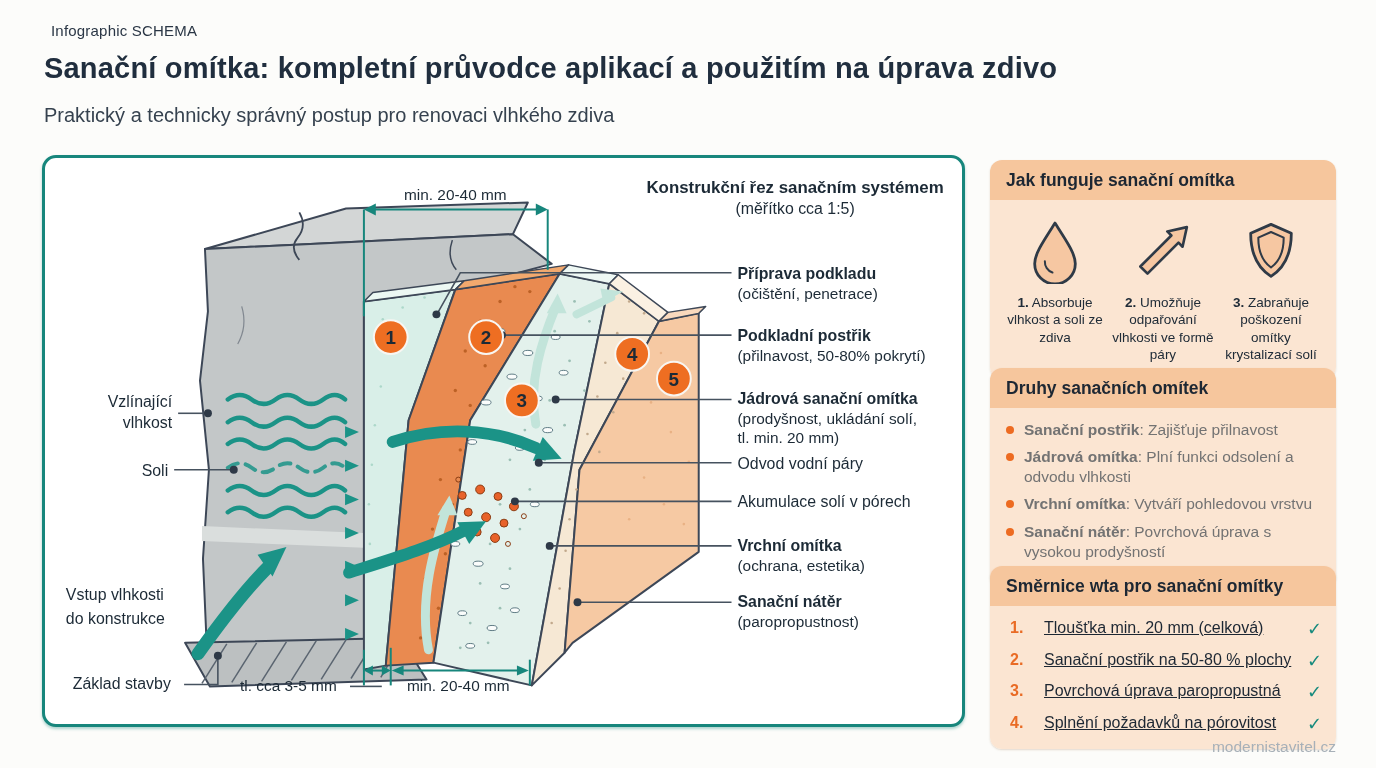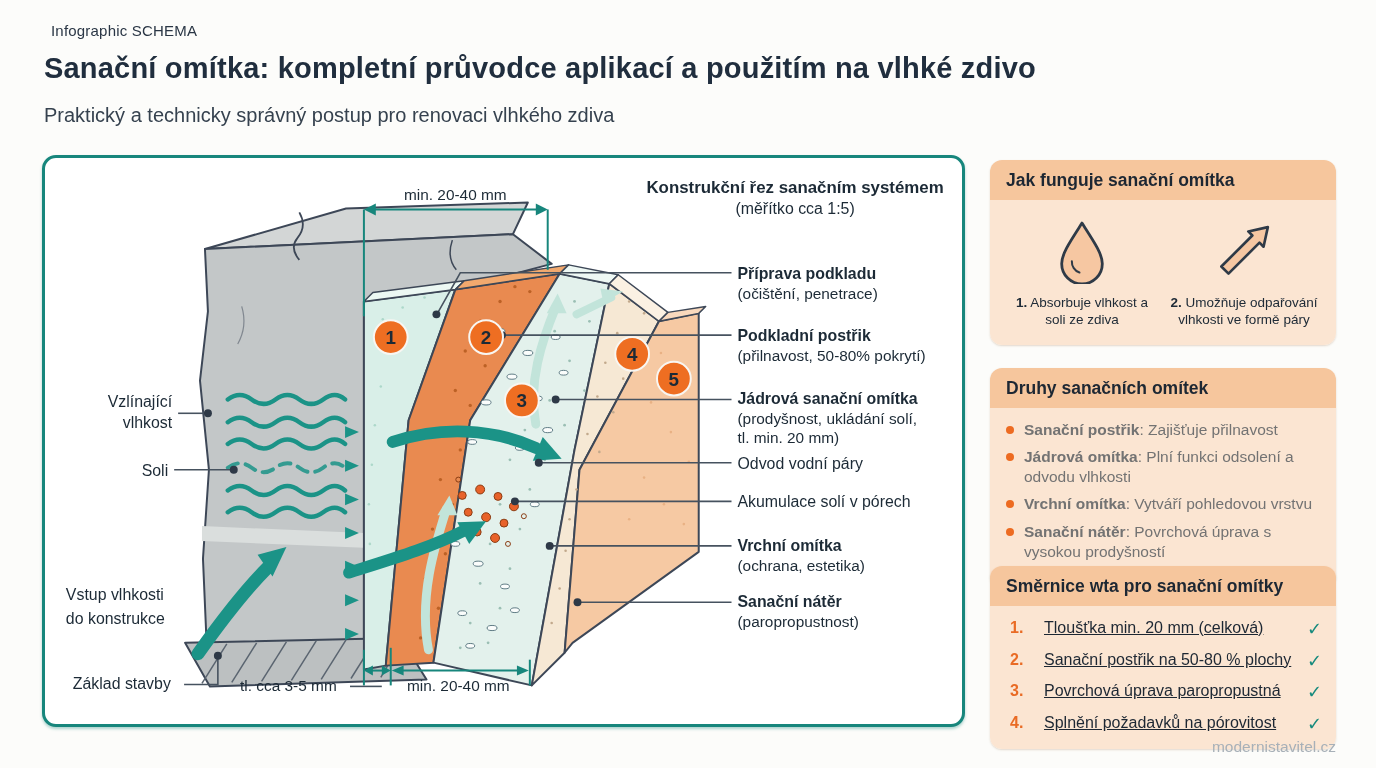--- a/index.html
+++ b/index.html
@@ -38,21 +38,21 @@
   .guide-item{display:flex;align-items:flex-start;margin:0 0 9px 0;font-size:16px;line-height:1.25;color:#1d2733;}
   .guide-num{color:#e96b25;font-weight:bold;width:34px;flex:0 0 34px;padding-left:6px;}
   .guide-text{flex:1;text-decoration:underline;}
   .guide-check{color:#168a7d;font-weight:bold;font-size:18px;margin-left:8px;}
   .watermark{right:40px;top:738px;font-size:15.5px;color:#a7b0b8;}
 </style>
 </head>
 <body>
 
 <div class="abs eyebrow">Infographic SCHEMA</div>
-<div class="abs title">Sanační omítka: kompletní průvodce aplikací a použitím na vlhké zdivo</div>
+<div class="abs title">Sanační omítka: kompletní průvodce aplikací a použitím na úprava zdivo</div>
 <div class="abs subtitle">Praktický a technicky správný postup pro renovaci vlhkého zdiva</div>
 
 <div class="abs frame">
 <svg viewBox="42 155 923 572" preserveAspectRatio="none">
 
   <g>
     <polygon points="203,247 345,206 528,200 513,232" fill="#d3d6d6" stroke="#3d4757" stroke-width="2" stroke-linejoin="round"></polygon>
     <polygon points="203,247 513,232 552,262 455,288 363,300 363,672 205,653 201,560 207,470 198,380 206,310" fill="#c3c7c8" stroke="#3d4757" stroke-width="2" stroke-linejoin="round"></polygon>
     <polygon points="200,527 363,534 363,549 200,542" fill="#dadedd"></polygon>
     <path d="M298,210 q8,14 -2,26 q-8,10 2,22" fill="none" stroke="#3d4757" stroke-width="1.8"></path>
@@ -352,20 +352,29 @@
         <div class="how-text"><span class="how-num">1.</span><span> Absorbuje vlhkost a soli ze zdiva</span></div>
       </div>
       <div class="how-col">
         <div class="how-icon">
           <svg width="62" height="66" viewBox="-26 -26 52 52">
             <polygon points="-19,13 7,-13 3.6,-16.4 20,-20 16.4,-3.6 13,-7 -13,19" fill="#f6c7a2" stroke="#2f3a47" stroke-width="2.2" stroke-linejoin="round"></polygon>
           </svg>
         </div>
         <div class="how-text"><span class="how-num">2.</span><span> Umožňuje odpařování vlhkosti ve formě páry</span></div>
       </div>
+      <div class="how-col">
+        <div class="how-icon">
+          <svg width="62" height="66" viewBox="-24 -26 48 52">
+            <path d="M0,-21 L16,-14 C16,2 11,13 0,20 C-11,13 -16,2 -16,-14 Z" fill="#f6c7a2" stroke="#2f3a47" stroke-width="2.2" stroke-linejoin="round"></path>
+            <path d="M0,-15 L10,-10.5 C10,1 7,8 0,13 C-7,8 -10,1 -10,-10.5 Z" fill="none" stroke="#2f3a47" stroke-width="1.6" stroke-linejoin="round"></path>
+          </svg>
+        </div>
+        <div class="how-text"><span class="how-num">3.</span><span> Zabraňuje poškození omítky krystalizací solí</span></div>
+      </div>
     </div>
   </div>
 </div>
 
 <div class="abs panel" style="top:368px;">
   <div class="panel-head">Druhy sanačních omítek</div>
   <div class="panel-body">
     <div class="types-item">
       <span class="bullet"></span>
       <span><span class="types-term">Sanační postřik</span><span>: Zajišťuje přilnavost</span></span>

